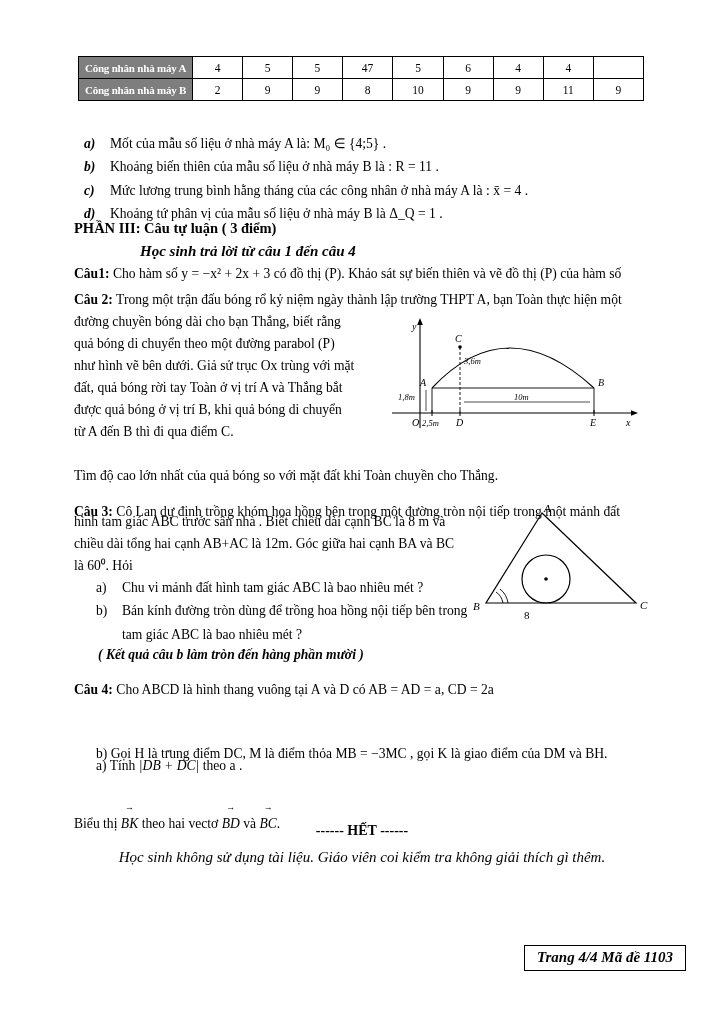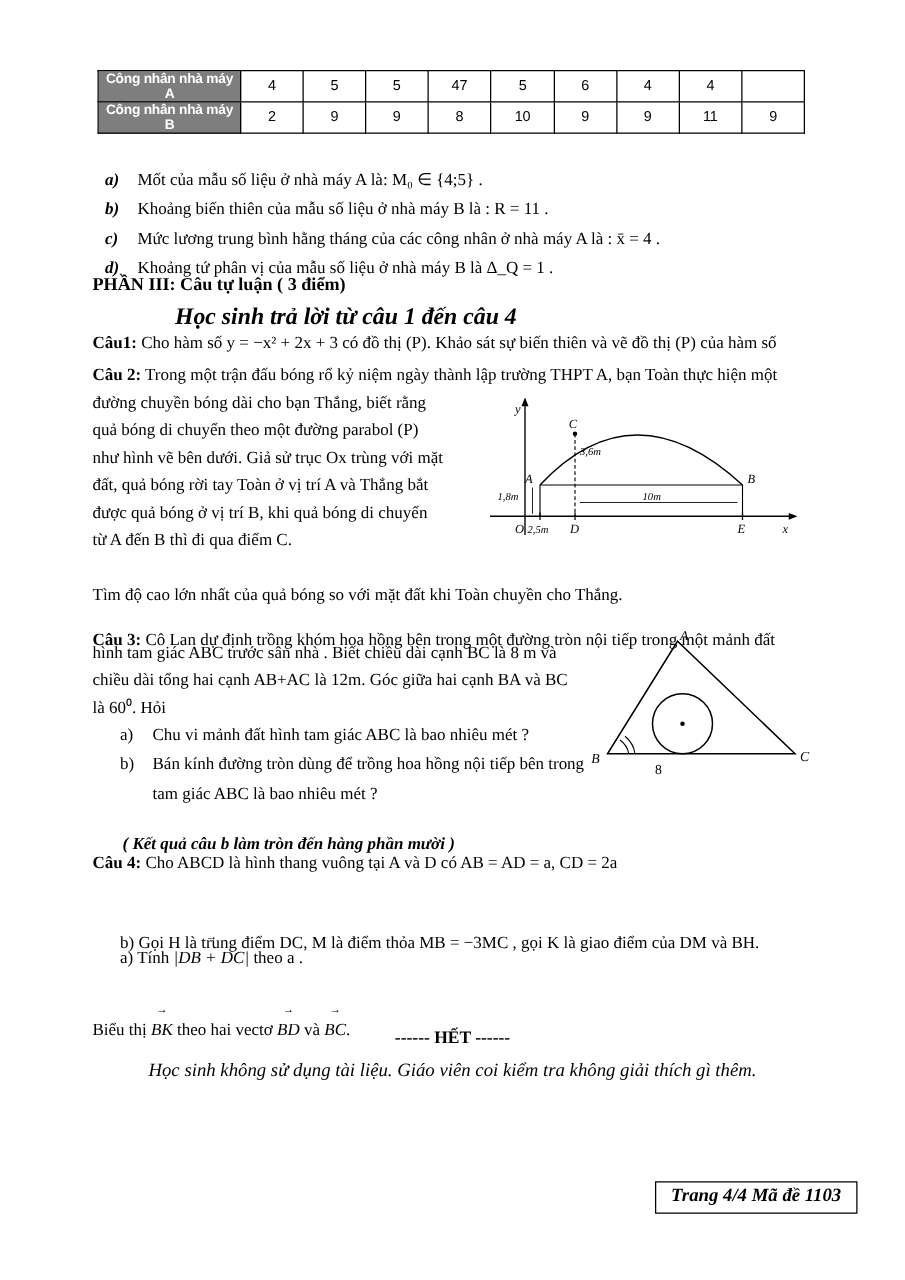--- a/index.html
+++ b/index.html
@@ -26,21 +26,21 @@
   .data-table-wrap {
     position: absolute;
     left: 78px;
     top: 56px;
     width: 566px;
   }
   table.data-table {
     border-collapse: collapse;
     width: 566px;
     font-size: 11.5px;
-    font-family: Liberation Sans, sans-serif;
+    font-family: Liberation Serif, serif;
   }
   table.data-table td {
     border: 1px solid #000;
     text-align: center;
     height: 21px;
     padding: 0 2px;
   }
   table.data-table td.rowhead {
     width: 118px;
     background: #7e7e7e;
@@ -176,21 +176,21 @@
       <span class="lbl">c)</span>
       <span>Mức lương trung bình hằng tháng của các công nhân ở nhà máy A là : x̄ = 4 .</span>
     </div>
     <div class="list-item">
       <span class="lbl">d)</span>
       <span>Khoảng tứ phân vị của mẫu số liệu ở nhà máy B  là Δ_Q = 1 .</span>
     </div>
   </div>
 
   <div class="blk heading" style="left:74px; top:218px;">PHẦN III: Câu tự luận ( 3 điểm)</div>
-  <div class="blk it-b" style="left:140px; top:240px; font-size:19px;">Học sinh trả lời từ câu 1 đến câu 4</div>
+  <div class="blk it-b" style="left:140px; top:240px; font-size:15px;">Học sinh trả lời từ câu 1 đến câu 4</div>
 
   <div class="blk" style="left:74px; top:264px; width:600px;">
     <span class="bold">Câu1:</span>
     <span>Cho hàm số y = −x² + 2x + 3 có đồ thị (P). Khảo sát sự biến thiên và vẽ đồ thị (P) của hàm số</span>
   </div>
 
   <div class="blk" style="left:74px; top:290px; width:600px;">
     <span class="bold">Câu 2:</span>
     <span>Trong một trận đấu bóng rổ kỷ niệm ngày thành lập trường THPT A, bạn Toàn thực hiện một</span>
   </div>
@@ -260,21 +260,21 @@
       <span>Chu vi mảnh đất hình tam giác ABC  là bao nhiêu mét ?</span>
     </div>
     <div class="list-item plain">
       <span class="lbl">b)</span>
       <span>Bán kính đường tròn dùng để trồng hoa hồng nội tiếp bên trong</span>
     </div>
     <div class="list-item plain">
       <span>tam giác ABC là bao nhiêu mét ?</span>
     </div>
   </div>
-  <div class="blk bold ital" style="left:98px; top:665px;text-align:right;">( Kết quả câu b làm tròn đến hàng phần mười )</div>
+  <div class="blk bold ital" style="left:98px; top:645px;text-align:right;">( Kết quả câu b làm tròn đến hàng phần mười )</div>
 
   <div class="fig-triangle">
     <svg width="190" height="118" viewBox="0 0 190 118">
       <polygon points="72,8 16,98 166,98" fill="none" stroke="#000" stroke-width="1.2"></polygon>
       <circle cx="76" cy="74" r="24" fill="none" stroke="#000" stroke-width="1.2"></circle>
       <circle cx="76" cy="74" r="1.8" fill="#000"></circle>
       <path d="M 33 98 A 17 17 0 0 0 26 87" fill="none" stroke="#000" stroke-width="0.9"></path>
       <path d="M 38 98 A 22 22 0 0 0 30 84" fill="none" stroke="#000" stroke-width="0.9"></path>
       <text x="74" y="7" font-family="Liberation Serif, serif" font-size="11" font-style="italic">A</text>
       <text x="3" y="105" font-family="Liberation Serif, serif" font-size="11" font-style="italic">B</text>

